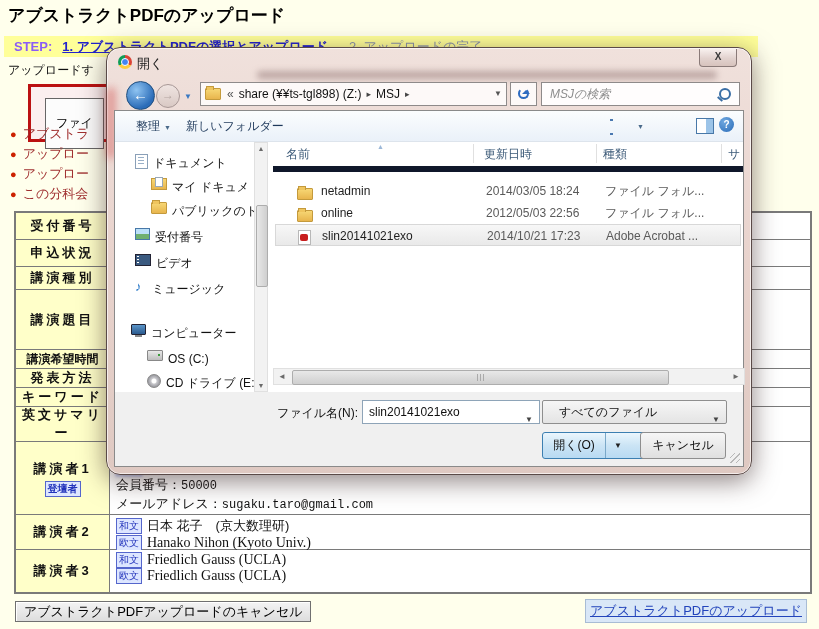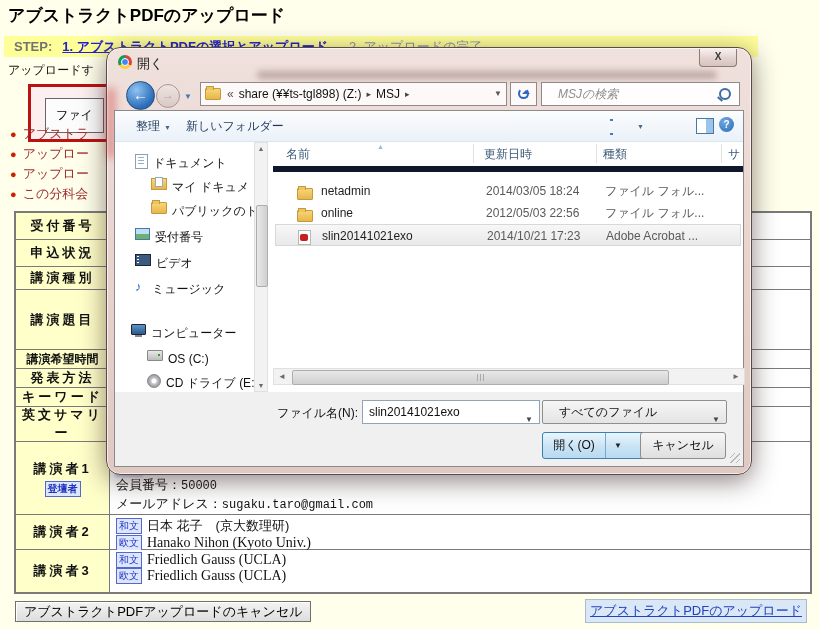--- a/index.html
+++ b/index.html
@@ -5,27 +5,27 @@
   html,body{margin:0;padding:0}
   body{width:819px;height:629px;position:relative;overflow:hidden;
        background:#FFFFEC;font-family:"Liberation Sans","DejaVu Sans",sans-serif;color:#111}
   .abs{position:absolute}
   .nosel{user-select:none}
 
   
   .page-title{left:8px;top:4px;font-size:17px;font-weight:bold;color:#000}
   .step-bar{left:4px;top:36px;width:754px;height:21px;background:#FFFF99;
             font-size:13px;line-height:21px;padding-left:10px;box-sizing:border-box}
-  .step-bar b{color:#737373}
+  .step-bar b{color:#8b5cf6}
   .step1{color:#2222CC;font-weight:bold;text-decoration:underline;margin-left:10px}
   .step-arrow{color:#8A94A8;margin:0 4px}
   .step2{color:#8A94A8}
   .upload-text{left:8px;top:62px;font-size:12px}
   .red-box{left:28px;top:84px;width:190px;height:52px;border:3px solid #BB1111;background:#FBEFEF}
-  .file-btn{position:absolute;left:14px;top:11px;padding:8px 10px;font-size:12px;
+  .file-btn{position:absolute;left:14px;top:11px;padding:16px 10px;font-size:12px;
             background:#FCFCFC;border:1px solid #666;}
   .bullets{left:10px;top:124px;font-size:13px;line-height:19px}
   .bullets .bl{color:#A03030}
   .bullets .dot{color:#CC2200;margin-right:6px;font-size:11px}
 
   
   .ptable{left:14px;top:211px;width:798px;height:383px;border:2px solid #7A7A7A;
           box-sizing:border-box;display:flex;flex-direction:column;background:#fff}
   .prow{display:flex;border-bottom:1px solid #7A7A7A;box-sizing:border-box}
   .prow:last-child{border-bottom:none;flex:1}
@@ -86,21 +86,21 @@
   .fold::before{content:"";position:absolute;left:0;top:-3px;width:6px;height:3px;
         background:#EFC55E;border:1px solid #C49A3C;border-bottom:none;border-radius:1px 1px 0 0}
   .refreshbtn{position:absolute;left:403px;top:34px;width:27px;height:24px;background:#FDF9F8;
            border:1px solid #8E8A8A;box-sizing:border-box}
   .refresh-glyph{position:absolute;left:7px;top:5px;width:11px;height:11px;border:2px solid #2E6BC0;
            border-top-color:transparent;border-radius:50%;box-sizing:border-box}
   .refresh-glyph::after{content:"";position:absolute;right:-3px;top:-4px;border:4px solid transparent;
            border-bottom-color:#2E6BC0}
   .searchbox{position:absolute;left:434px;top:34px;width:199px;height:24px;background:#FFFDFD;
            border:1px solid #8E8A8A;box-sizing:border-box;font-size:12px;font-style:italic;
-           color:#8E8E8E;line-height:22px;padding-left:16px}
+           color:#8E8E8E;line-height:22px;padding-left:8px}
   .mag{position:absolute;right:8px;top:5px;width:8px;height:8px;border:2px solid #3A6EA5;
        border-radius:50%;box-sizing:content-box}
   .mag::after{content:"";position:absolute;left:-4px;top:8px;width:6px;height:2px;background:#3A6EA5;
        transform:rotate(40deg)}
 
   .dlg-body{position:absolute;left:7px;top:62px;width:630px;height:357px;background:#F0F0F0;
             border:1px solid #8A8A8A;box-sizing:border-box}
   .toolbar{position:absolute;left:0;top:0;width:100%;height:30px;
            background:linear-gradient(#FBFDFE,#EAF1F9);border-bottom:1px solid #DDE4EC;
            font-size:12px;color:#1E395B}

